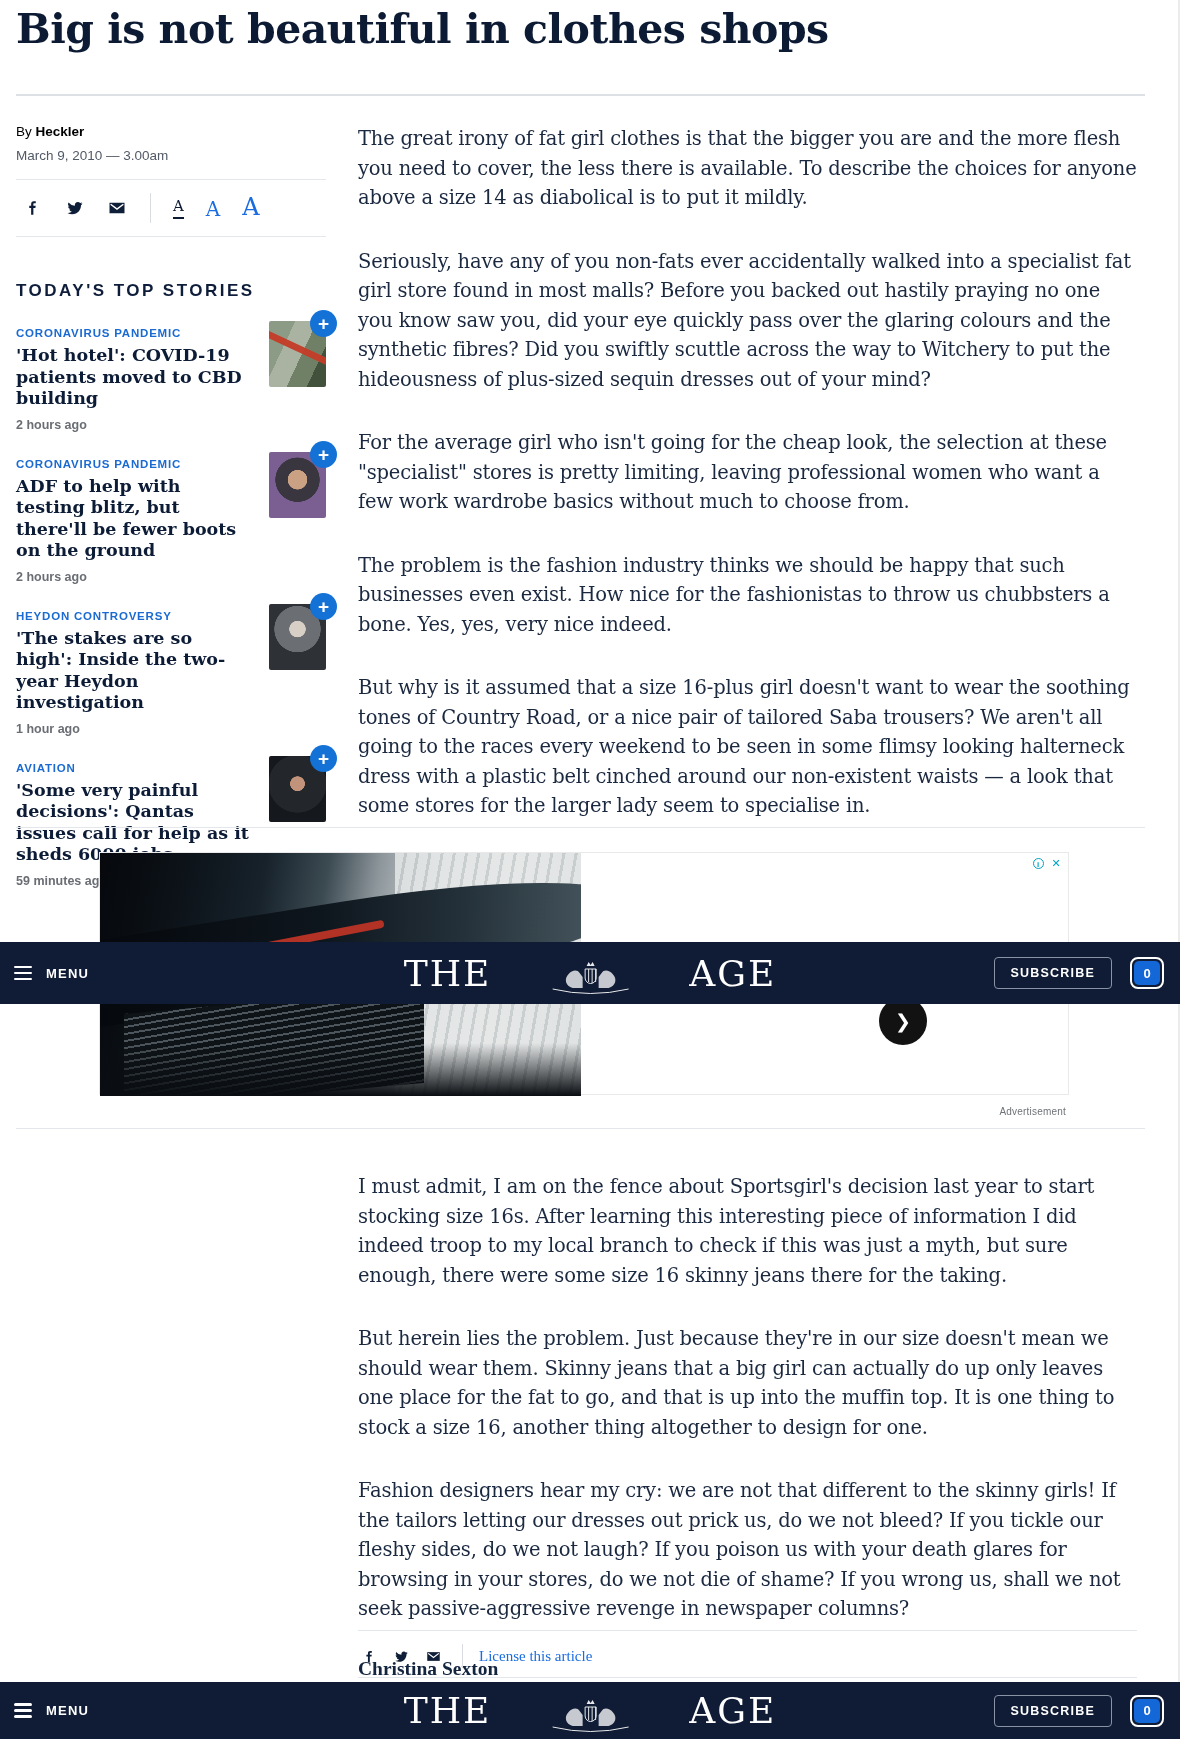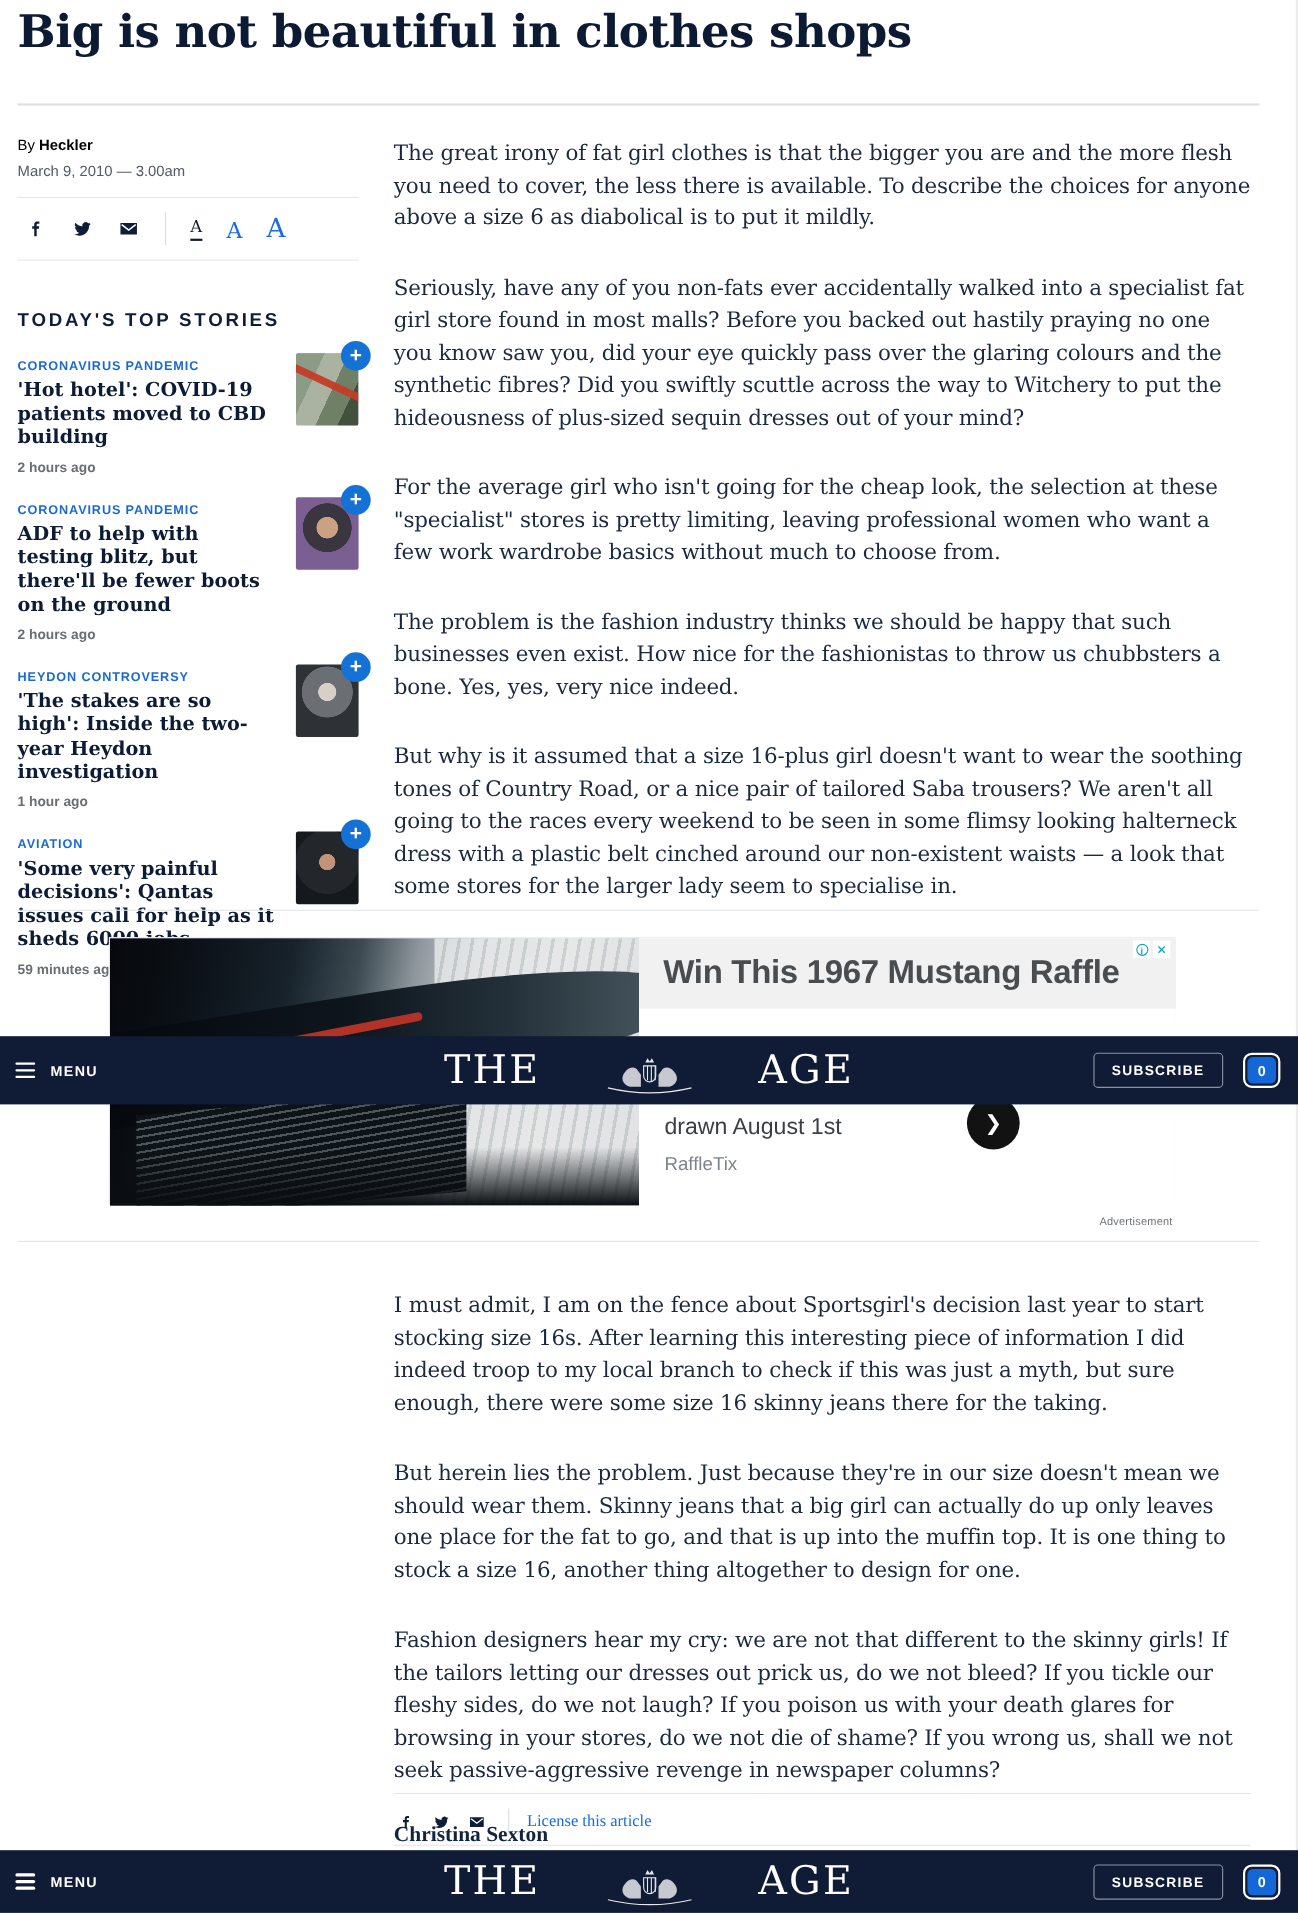--- a/index.html
+++ b/index.html
@@ -204,44 +204,37 @@
         <div class="story-time">59 minutes ago</div>
       </div>
       <div class="thumb-wrap">
         <div class="thumb t4"></div>
         <div class="plus">+</div>
       </div>
     </div>
   </aside>
 
   <article class="article-top">
-    <p>The great irony of fat girl clothes is that the bigger you are and the more flesh you need to cover, the less there is available. To describe the choices for anyone above a size 6 as diabolical is to put it mildly.</p>
+    <p>The great irony of fat girl clothes is that the bigger you are and the more flesh you need to cover, the less there is available. To describe the choices for anyone above a size 14 as diabolical is to put it mildly.</p>
     <p>Seriously, have any of you non-fats ever accidentally walked into a specialist fat girl store found in most malls? Before you backed out hastily praying no one you know saw you, did your eye quickly pass over the glaring colours and the synthetic fibres? Did you swiftly scuttle across the way to Witchery to put the hideousness of plus-sized sequin dresses out of your mind?</p>
     <p>For the average girl who isn't going for the cheap look, the selection at these "specialist" stores is pretty limiting, leaving professional women who want a few work wardrobe basics without much to choose from.</p>
     <p>The problem is the fashion industry thinks we should be happy that such businesses even exist. How nice for the fashionistas to throw us chubbsters a bone. Yes, yes, very nice indeed.</p>
     <p>But why is it assumed that a size 16-plus girl doesn't want to wear the soothing tones of Country Road, or a nice pair of tailored Saba trousers? We aren't all going to the races every weekend to be seen in some flimsy looking halterneck dress with a plastic belt cinched around our non-existent waists — a look that some stores for the larger lady seem to specialise in.</p>
   </article>
 
   <div class="rule" style="left:16px; top:827px; width:1129px;"></div>
 
   <section class="ad">
     <div class="ad-img">
       <div class="wall"></div>
       <div class="hood"></div>
       <div class="stripe1"></div>
       <div class="headlight"></div>
       <div class="grille"></div>
       <div class="shadow-low"></div>
-    </div>
-    <div class="ad-right">
-      <div class="ad-band">
-        <div class="ad-headline">Win This 1967 Mustang Raffle</div>
-      </div>
-      <div class="ad-detail">drawn August 1st</div>
-      <div class="ad-brand">RaffleTix</div>
     </div>
     <div class="ad-arrow">
       <span>❯</span>
     </div>
     <div class="adchoices">
       <span class="box">
         <span class="info-i">i</span>
       </span>
       <span class="box">
         <span>✕</span>

